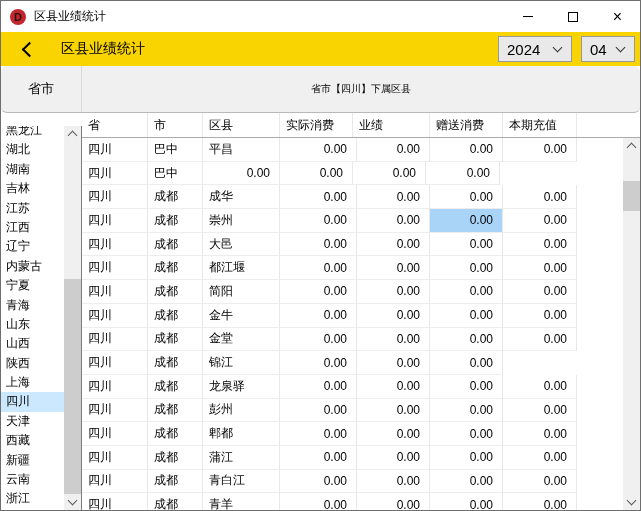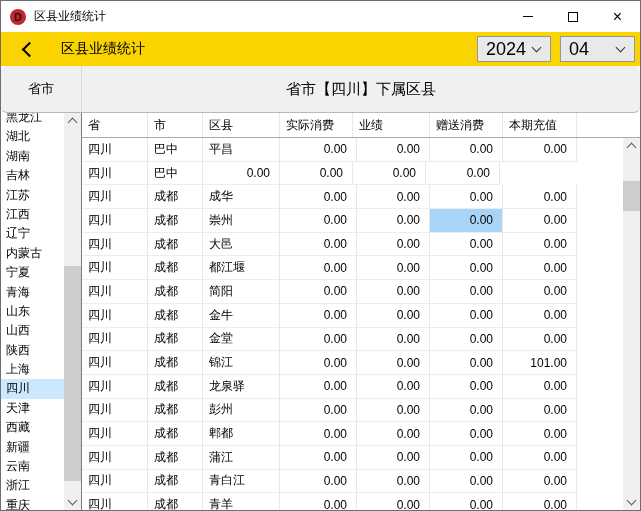--- a/index.html
+++ b/index.html
@@ -24,34 +24,34 @@
   
   .appbar{flex:0 0 34px;height:34px;background:#F9D400;display:flex;align-items:center;}
   .back-btn{margin-left:16px;width:20px;height:20px;display:flex;align-items:center;justify-content:center;}
   .back-chev{width:9px;height:9px;border-left:2.5px solid #000;border-bottom:2.5px solid #000;
     transform:rotate(45deg);margin-left:4px;}
   .appbar-title{margin-left:24px;font-size:14px;}
   .combos{margin-left:auto;display:flex;gap:9px;margin-right:5px;}
   .combo{height:26px;background:#e9e9e9;border:1px solid #979797;box-sizing:border-box;
     display:flex;align-items:center;}
   .combo.year{width:74px;}
-  .combo.month{width:75px;}
-  .combo-val{padding-left:8px;font-size:18px;flex:1;}
+  .combo.month{width:54px;}
+  .combo-val{padding-left:8px;font-size:15px;flex:1;}
   .combo-chev{width:6px;height:6px;border-left:1.5px solid #333;border-top:1.5px solid #333;
     transform:rotate(225deg);margin-right:10px;margin-top:-3px;}
   
   .headers{flex:0 0 47px;height:47px;background:#f0f0f0;display:flex;
     border-bottom:1px solid #b9b9b9;box-sizing:border-box;border-radius:6px;}
   .side-head{width:81px;flex:0 0 81px;display:flex;align-items:center;justify-content:center;
     font-size:13px;border-right:1px solid #d9d9d9;box-sizing:border-box;}
-  .main-head{flex:1;display:flex;align-items:center;justify-content:center;font-size:15px;}
+  .main-head{flex:1;display:flex;align-items:center;justify-content:center;font-size:10px;}
   
   .content{flex:1;display:flex;overflow:hidden;}
   .sidebar{width:81px;flex:0 0 81px;border-right:1px solid #7d7d7d;box-sizing:border-box;
-    display:flex;background:#fff;overflow:hidden;}
+    display:flex;background:#fff;overflow:hidden;margin-top:13px;}
   .plist{flex:1;overflow:hidden;margin-top:-5px;}
   .side-item{height:19.4px;line-height:19.4px;padding-left:5px;font-size:12px;white-space:nowrap;}
   .side-item.selected{background:#cce8ff;}
   
   .vscroll{width:17px;flex:0 0 17px;background:#f0f0f0;position:relative;}
   .sb-btn{position:absolute;left:0;width:17px;height:17px;display:flex;align-items:center;justify-content:center;}
   .sb-btn.up{top:0;}
   .sb-btn.down{bottom:0;}
   .chev-up{width:6px;height:6px;border-left:1.5px solid #5a5a5a;border-top:1.5px solid #5a5a5a;
     transform:rotate(45deg);margin-top:2px;}
@@ -264,21 +264,20 @@
               <div class="cell c6 num">0.00</div>
               <div class="cell c7"></div>
             </div>
             <div class="trow">
               <div class="cell c0">四川</div>
               <div class="cell c1">成都</div>
               <div class="cell c2">锦江</div>
               <div class="cell c3 num">0.00</div>
               <div class="cell c4 num">0.00</div>
               <div class="cell c5 num">0.00</div>
-              <div class="cell c6 num">101.00</div>
               <div class="cell c7"></div>
             </div>
             <div class="trow">
               <div class="cell c0">四川</div>
               <div class="cell c1">成都</div>
               <div class="cell c2">龙泉驿</div>
               <div class="cell c3 num">0.00</div>
               <div class="cell c4 num">0.00</div>
               <div class="cell c5 num">0.00</div>
               <div class="cell c6 num">0.00</div>

